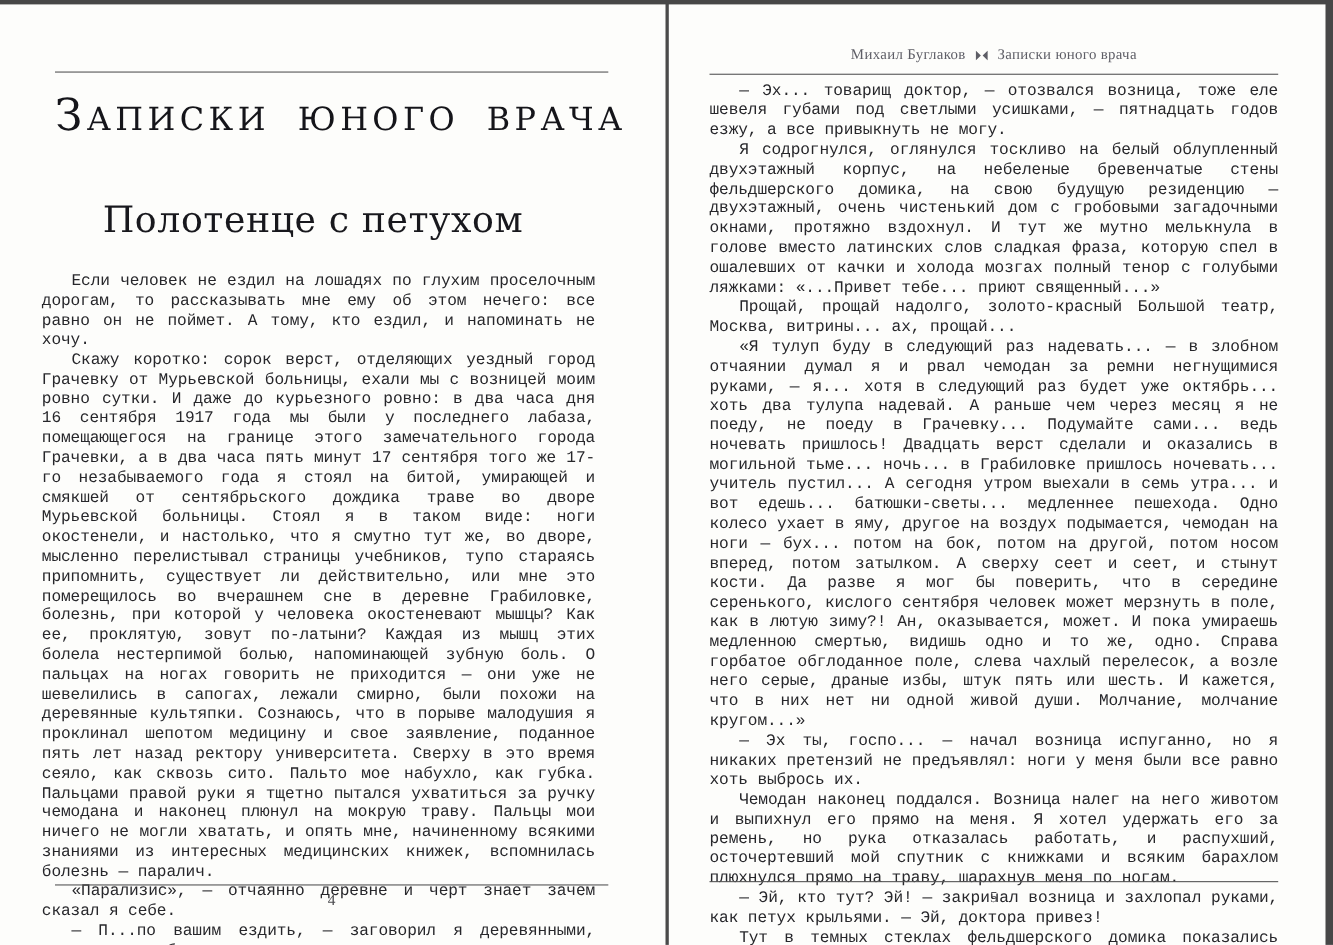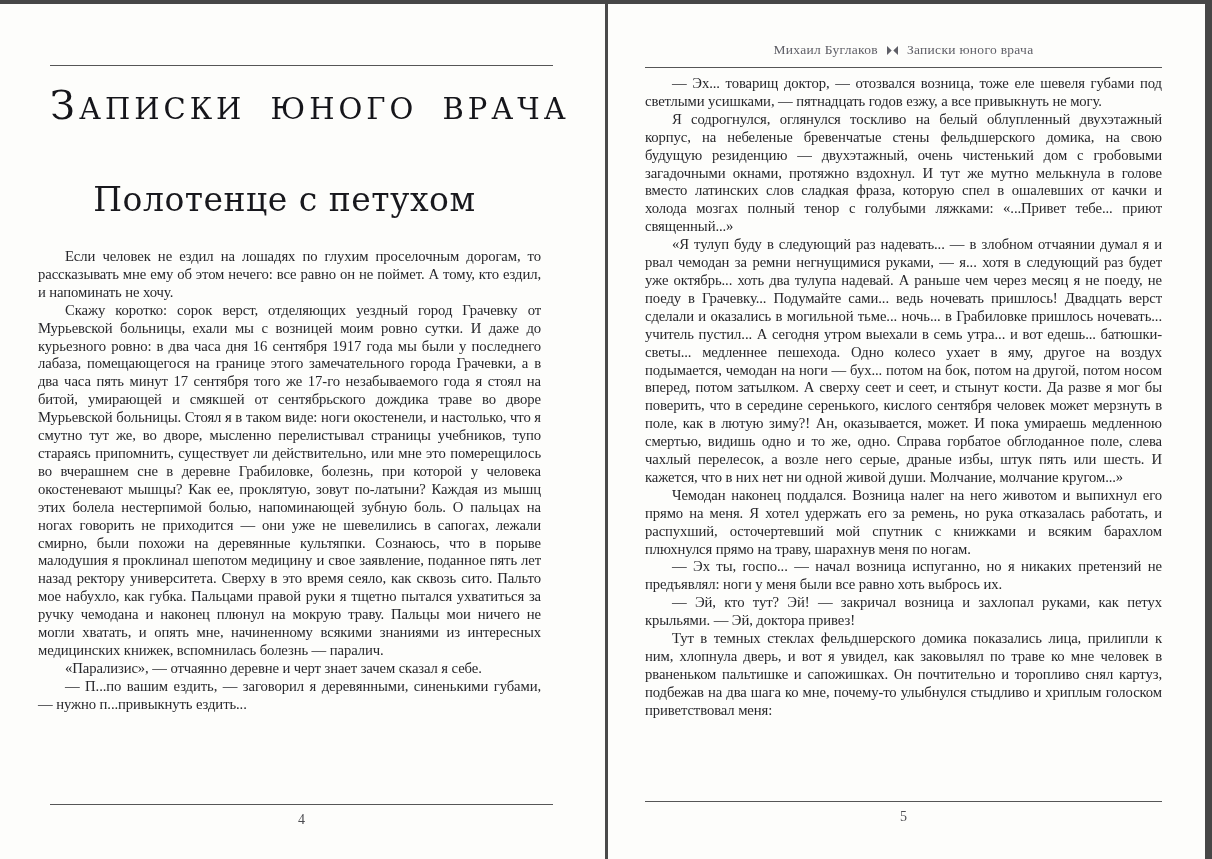--- a/index.html
+++ b/index.html
@@ -40,21 +40,21 @@
     position:absolute;top:38px;left:37px;width:517px;
     display:flex;align-items:center;justify-content:center;gap:9px;
     font-size:13.5px;color:#5e5e66;letter-spacing:0.3px;
   }
   .ornament{display:inline-flex;align-items:center;}
   .page-right .header-rule{position:absolute;top:63px;left:37px;width:517px;}
   .page-right .body-text{position:absolute;top:71px;left:37px;width:517px;}
 
   
   .body-text{font-size:14.7px;line-height:17.9px;color:#27272b;text-align:justify;letter-spacing:-0.1px;}
-  .body-text p{margin:0;text-indent:27px;}
+  .body-text p{margin:0;text-indent:27px;font-family:Liberation Mono, monospace;}
 
   
   .footer-rule-left{position:absolute;top:800px;left:50px;width:503px;}
   .footer-rule-right{position:absolute;top:797px;left:37px;width:517px;}
   .page-number{
     position:absolute;font-size:14px;color:#4c4c50;text-align:center;margin:0;
   }
   .page-left .page-number{top:808px;left:50px;width:503px;}
   .page-right .page-number{top:805px;left:37px;width:517px;}
 </style>
@@ -82,23 +82,24 @@
       <svg width="11" height="9" viewBox="0 0 11 9" fill="#5e5e66" xmlns="http://www.w3.org/2000/svg">
         <path d="M0 0 L4.7 4.5 L0 9 Z M11 0 L6.3 4.5 L11 9 Z"></path>
       </svg>
     </span>
     <span>Записки юного врача</span>
   </div>
   <div class="rule header-rule"></div>
   <div class="body-text">
       <p class="para">— Эх... товарищ доктор, — отозвался возница, тоже еле шевеля губами под светлыми усишками, — пятнадцать годов езжу, а все привыкнуть не могу.</p>
       <p class="para">Я содрогнулся, оглянулся тоскливо на белый облупленный двухэтажный корпус, на небеленые бревенчатые стены фельдшерского домика, на свою будущую резиденцию — двухэтажный, очень чистенький дом с гробовыми загадочными окнами, протяжно вздохнул. И тут же мутно мелькнула в голове вместо латинских слов сладкая фраза, которую спел в ошалевших от качки и холода мозгах полный тенор с голубыми ляжками: «...Привет тебе... приют священный...»</p>
+      <p class="para">Прощай, прощай надолго, золото-красный Большой театр, Москва, витрины... ах, прощай...</p>
       <p class="para">«Я тулуп буду в следующий раз надевать... — в злобном отчаянии думал я и рвал чемодан за ремни негнущимися руками, — я... хотя в следующий раз будет уже октябрь... хоть два тулупа надевай. А раньше чем через месяц я не поеду, не поеду в Грачевку... Подумайте сами... ведь ночевать пришлось! Двадцать верст сделали и оказались в могильной тьме... ночь... в Грабиловке пришлось ночевать... учитель пустил... А сегодня утром выехали в семь утра... и вот едешь... батюшки-светы... медленнее пешехода. Одно колесо ухает в яму, другое на воздух подымается, чемодан на ноги — бух... потом на бок, потом на другой, потом носом вперед, потом затылком. А сверху сеет и сеет, и стынут кости. Да разве я мог бы поверить, что в середине серенького, кислого сентября человек может мерзнуть в поле, как в лютую зиму?! Ан, оказывается, может. И пока умираешь медленною смертью, видишь одно и то же, одно. Справа горбатое обглоданное поле, слева чахлый перелесок, а возле него серые, драные избы, штук пять или шесть. И кажется, что в них нет ни одной живой души. Молчание, молчание кругом...»</p>
+      <p class="para">— Эх ты, госпо... — начал возница испуганно, но я никаких претензий не предъявлял: ноги у меня были все равно хоть выбрось их.</p>
       <p class="para">Чемодан наконец поддался. Возница налег на него животом и выпихнул его прямо на меня. Я хотел удержать его за ремень, но рука отказалась работать, и распухший, осточертевший мой спутник с книжками и всяким барахлом плюхнулся прямо на траву, шарахнув меня по ногам.</p>
-      <p class="para">— Эх ты, госпо... — начал возница испуганно, но я никаких претензий не предъявлял: ноги у меня были все равно хоть выбрось их.</p>
       <p class="para">— Эй, кто тут? Эй! — закричал возница и захлопал руками, как петух крыльями. — Эй, доктора привез!</p>
       <p class="para">Тут в темных стеклах фельдшерского домика показались лица, прилипли к ним, хлопнула дверь, и вот я увидел, как заковылял по траве ко мне человек в рваненьком пальтишке и сапожишках. Он почтительно и торопливо снял картуз, подбежав на два шага ко мне, почему-то улыбнулся стыдливо и хриплым голоском приветствовал меня:</p>
     </div>
   <div class="rule footer-rule-right"></div>
   <p class="page-number">5</p>
 </div>
 
 <div class="frame-top"></div>
 <div class="frame-right"></div>
 <div class="page-divider"></div>

